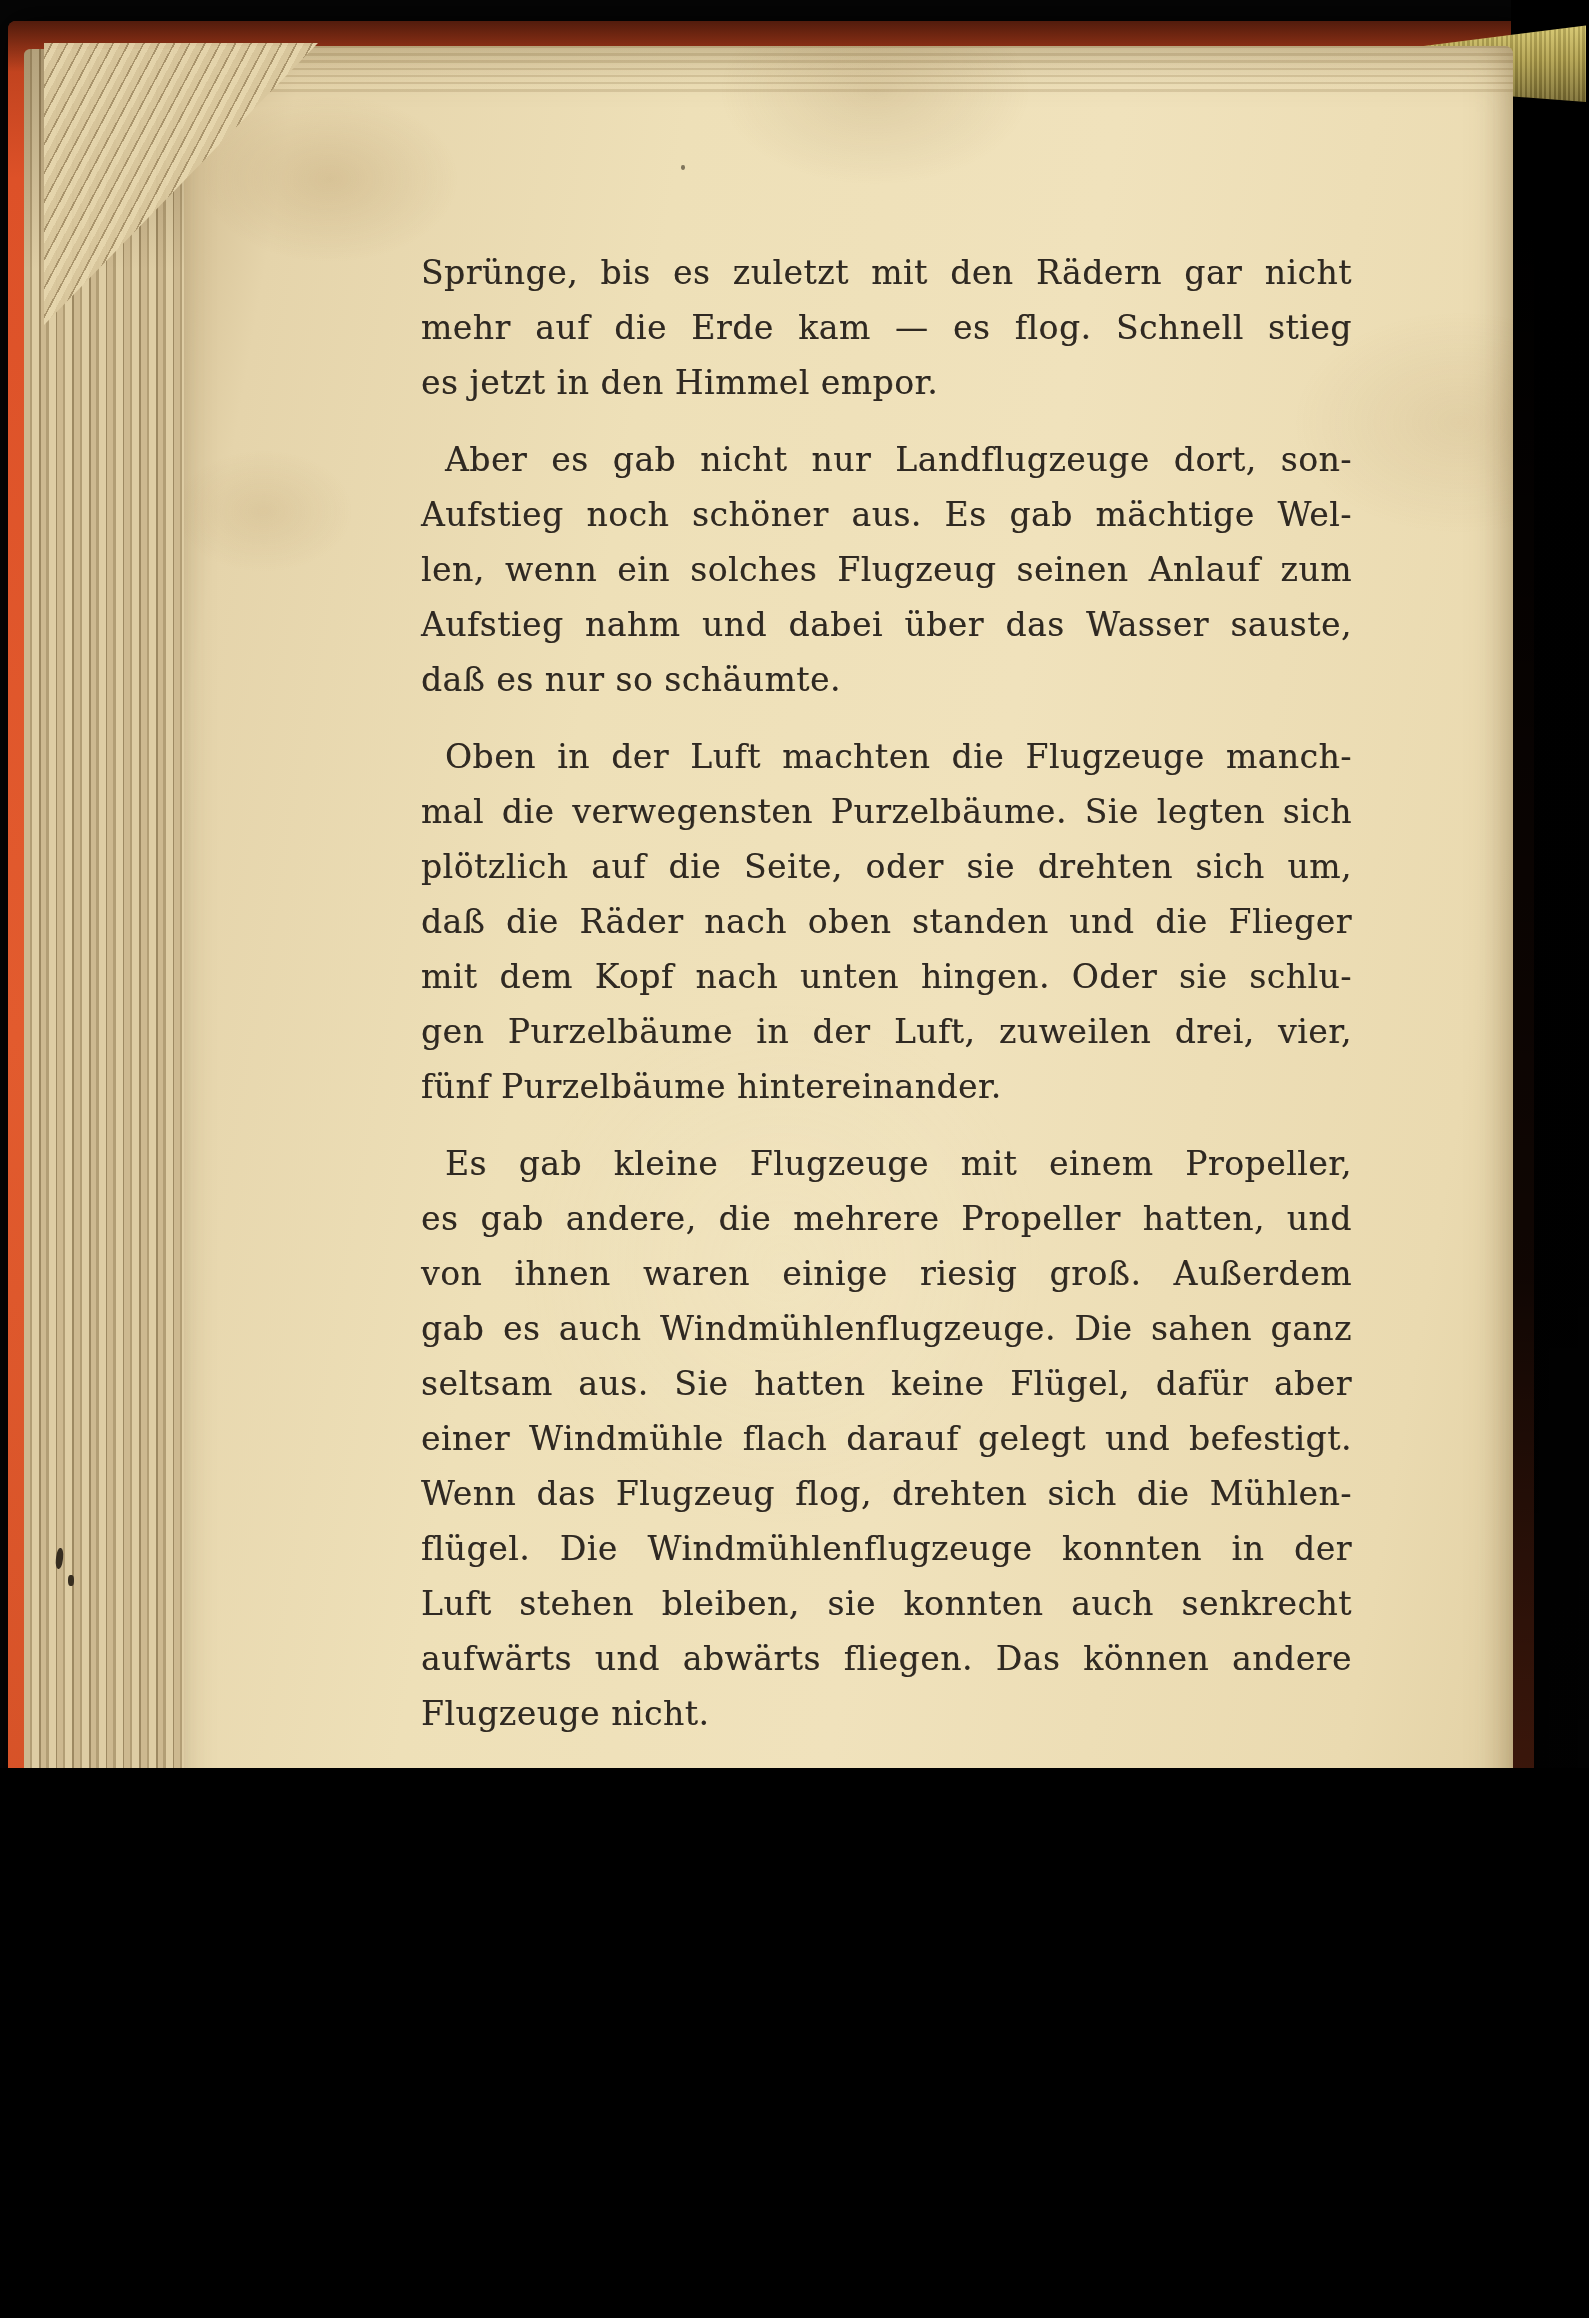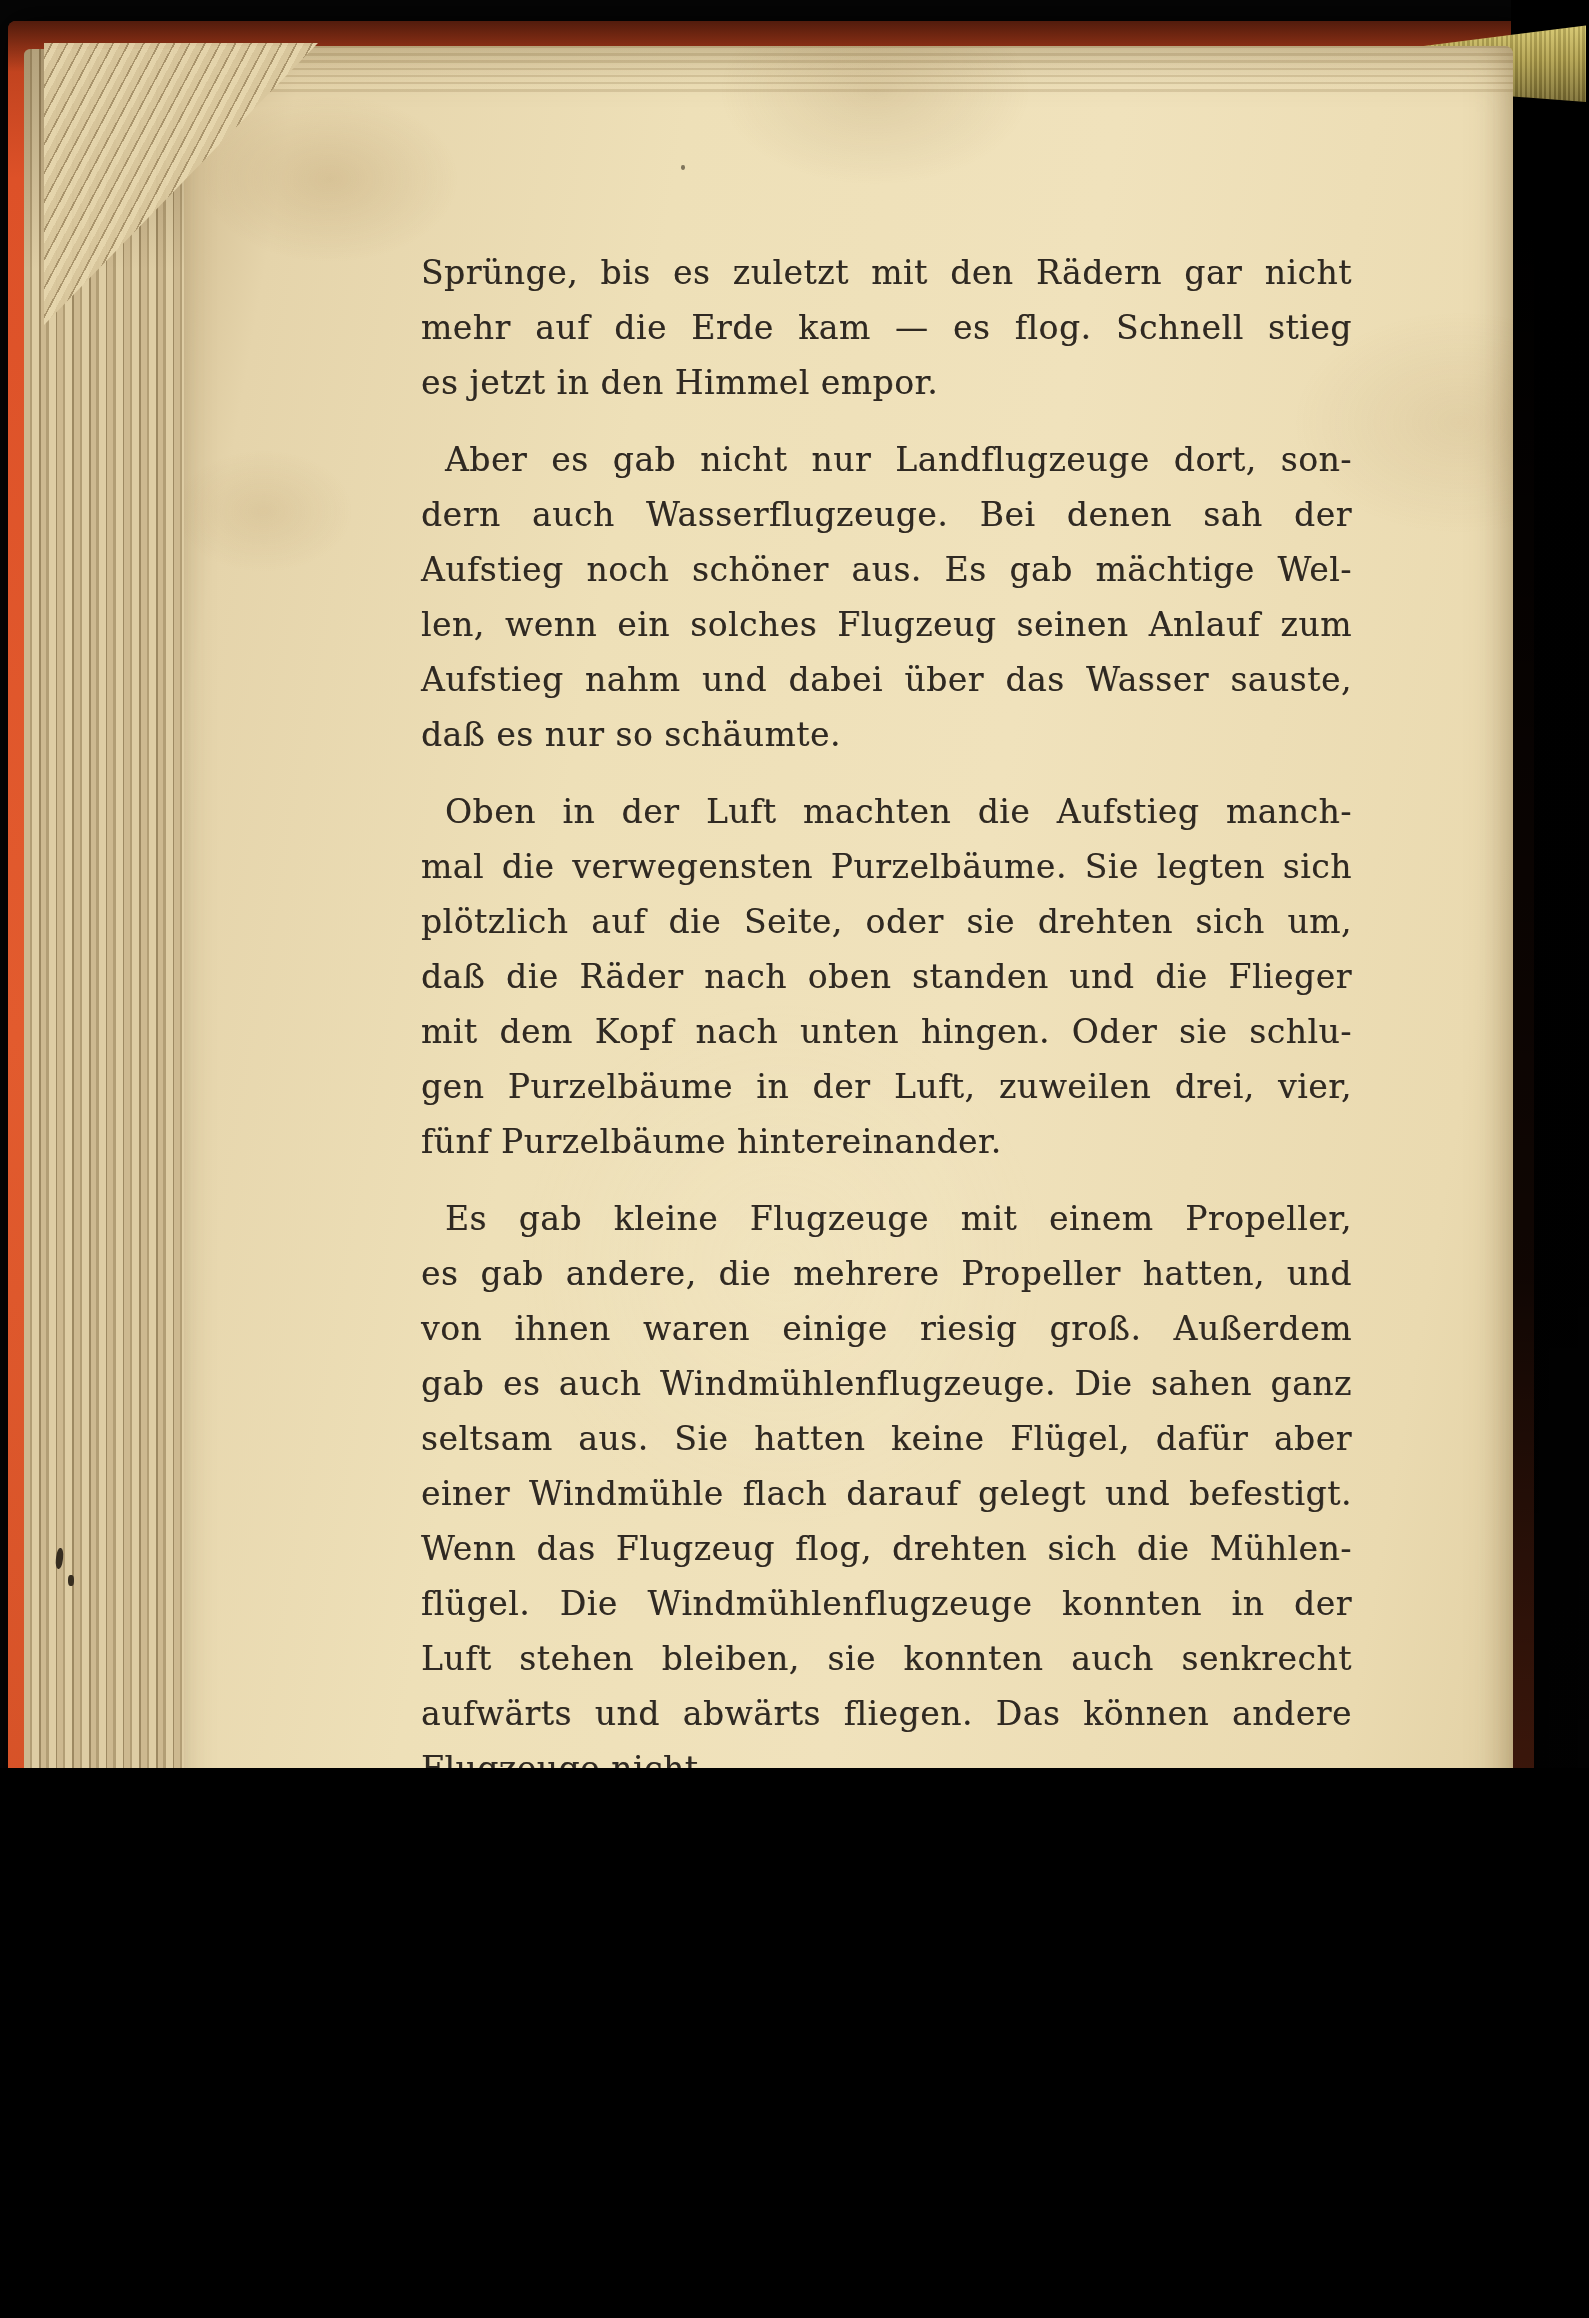--- a/index.html
+++ b/index.html
@@ -168,28 +168,27 @@
   <div class="ghost" style="left:1326px; top:1899px; width:3.2px; height:4.8px;"></div>
 
   <div class="text-block">
       <div class="paragraph">
         <div class="line">Sprünge, bis es zuletzt mit den Rädern gar nicht</div>
         <div class="line">mehr auf die Erde kam — es flog. Schnell stieg</div>
         <div class="line last">es jetzt in den Himmel empor.</div>
       </div>
       <div class="paragraph indented">
         <div class="line">Aber es gab nicht nur Landflugzeuge dort, son-</div>
-        <div class="line">dern auch Wasserflugzeuge. Bei denen sah der</div>
         <div class="line">Aufstieg noch schöner aus. Es gab mächtige Wel-</div>
         <div class="line">len, wenn ein solches Flugzeug seinen Anlauf zum</div>
         <div class="line">Aufstieg nahm und dabei über das Wasser sauste,</div>
         <div class="line last">daß es nur so schäumte.</div>
       </div>
       <div class="paragraph indented">
-        <div class="line">Oben in der Luft machten die Aufstieg manch-</div>
+        <div class="line">Oben in der Luft machten die Flugzeuge manch-</div>
         <div class="line">mal die verwegensten Purzelbäume. Sie legten sich</div>
         <div class="line">plötzlich auf die Seite, oder sie drehten sich um,</div>
         <div class="line">daß die Räder nach oben standen und die Flieger</div>
         <div class="line">mit dem Kopf nach unten hingen. Oder sie schlu-</div>
         <div class="line">gen Purzelbäume in der Luft, zuweilen drei, vier,</div>
         <div class="line last">fünf Purzelbäume hintereinander.</div>
       </div>
       <div class="paragraph indented">
         <div class="line">Es gab kleine Flugzeuge mit einem Propeller,</div>
         <div class="line">es gab andere, die mehrere Propeller hatten, und</div>

